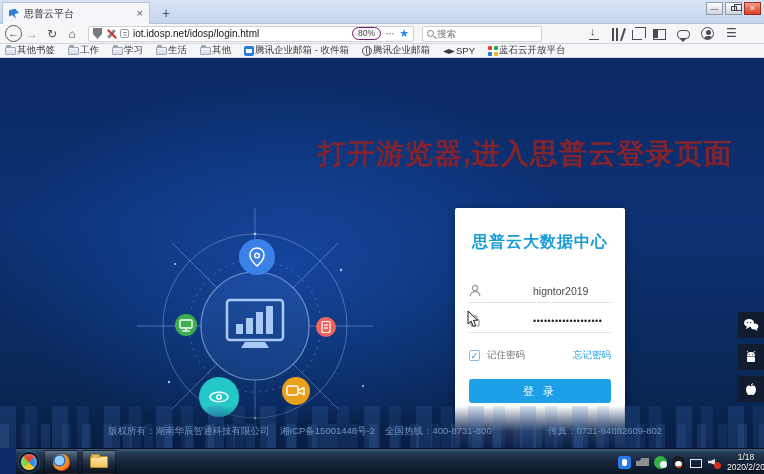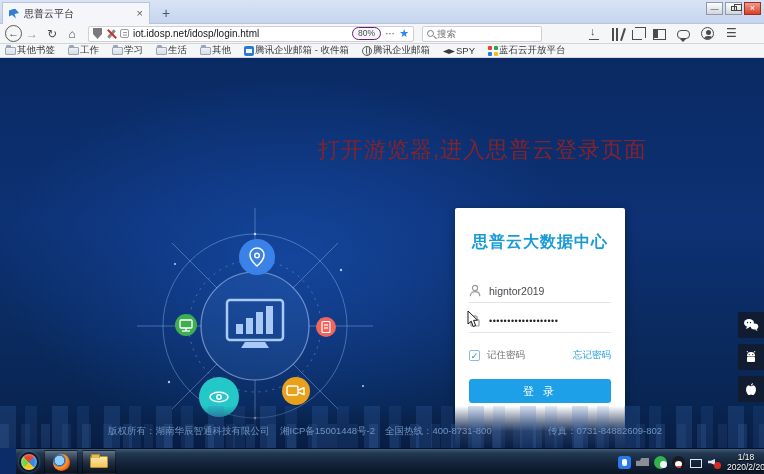--- a/index.html
+++ b/index.html
@@ -82,38 +82,38 @@
   .bmico.globe:before { content:""; position:absolute; left:3.2px; top:-0.5px; width:2.2px; height:9px; border-left:1px solid #5a5a60; border-right:1px solid #5a5a60; border-radius:50%; }
   .bmico.spy { background:#3a3a40; clip-path:polygon(0 60%,50% 35%,100% 60%,50% 85%); width:12px; }
   .bmico.dots4 { position:relative; }
   .bmico.dots4:before { content:""; position:absolute; left:0; top:0; width:4px; height:4px; background:#e8402a; border-radius:1px;
     box-shadow:6px 0 0 #28a84a, 0 6px 0 #2979d8, 6px 6px 0 #f5b81c; }
 
   
   .content { position:absolute; left:0; top:58px; width:764px; height:390px; overflow:hidden;
     background:radial-gradient(ellipse 420px 260px at 38% 52%, #14459c 0%, rgba(20,69,156,0) 70%),
                linear-gradient(180deg,#0a2a63 0%, #0d3174 42%, #0a2a5e 72%, #07224b 100%); }
-  .annot { position:absolute; left:318px; top:77px; font-size:22px; font-weight:normal; color:#84232b;
+  .annot { position:absolute; left:318px; top:77px; font-size:28px; font-weight:bold; color:#84232b;
     letter-spacing:1px; white-space:nowrap; }
   .langs { position:absolute; left:728px; top:71px; display:flex; height:20px; border-radius:2px; overflow:hidden;padding-left:40px; }
   .lang-zh { background:#1e9fe8; color:#fff; font-size:9px; line-height:16px; padding:0 4px; }
   .lang-en { background:#27354d; color:#e8edf5; font-size:9px; line-height:16px; padding:0 4px;margin-top:36px; }
 
   .hub { position:absolute; left:105px; top:148px; }
 
   
   .card { position:absolute; left:455px; top:150px; width:170px; height:260px; background:#fff;
     border-radius:2px; box-shadow:0 2px 10px rgba(0,0,0,0.35); }
   .card-title { position:absolute; left:0; top:24px; width:170px; text-align:center;
     font-size:16px; font-weight:bold; color:#189bd7; letter-spacing:1px; }
   .frow { position:absolute; left:14px; width:142px; display:flex; align-items:center; gap:8px;
     border-bottom:1px solid #e3e3e6; padding-bottom:5px; }
   .frow.user { top:76px; }
   .frow.pass { top:106px; }
-  .fval { font-size:10.5px; color:#4a4a4f; }
+  .fval { font-size:10.5px; color:#4a4a4f;margin-left:44px; }
   .fval.dots { font-size:9px; color:#222; letter-spacing:0.5px; }
   .cursor { position:absolute; left:12px; top:103px; z-index:5; }
   .remember { position:absolute; left:14px; top:141px; width:142px; display:flex; align-items:center; }
   .cbx { width:11px; height:11px; border:1px solid #8fb8dd; border-radius:2px; background:#fff;
     font-size:9px; line-height:10px; text-align:center; color:#1e88d8; font-weight:bold; }
   .cbx-label { font-size:9.5px; color:#707076; margin-left:7px; flex:1; }
   .forgot { font-size:9.5px; color:#1e9fe8; }
   .loginbtn { position:absolute; left:14px; top:171px; width:142px; height:24px; background:#1ea0e9;
     border:none; border-radius:3px; color:#fff; font-size:11px; letter-spacing:3px; text-align:center; line-height:24px;
     font-family:"Liberation Sans","DejaVu Sans",sans-serif; }

